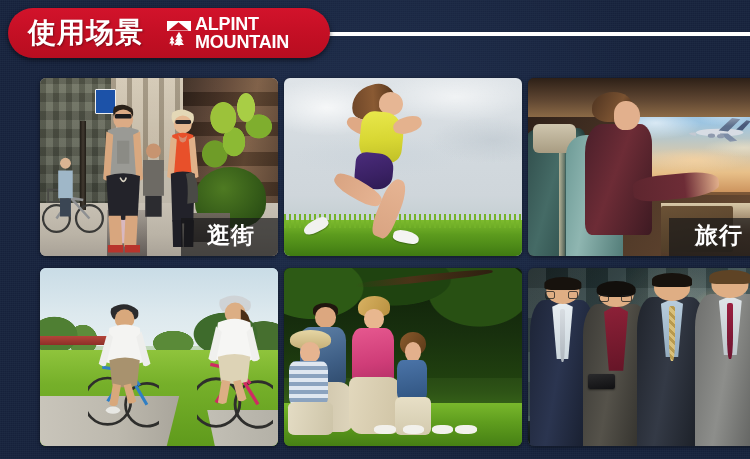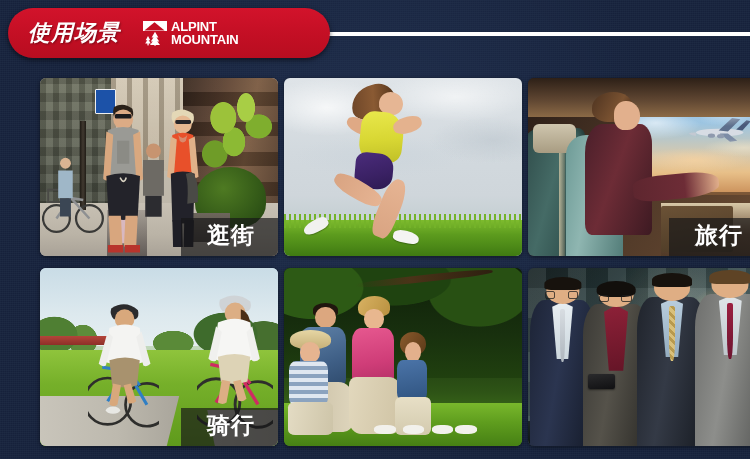--- a/index.html
+++ b/index.html
@@ -46,44 +46,43 @@
     background: linear-gradient(180deg, #d2132b 0%, #c30f24 55%, #b80d20 100%);
     border-radius: 25px;
     box-shadow: 0 2px 5px rgba(0,0,0,0.55);
     display: flex;
     align-items: center;
     z-index: 3;
   }
   .banner-title {
     margin-left: 20px;
     color: #ffffff;
-    font-size: 22px;
+    font-size: 28px;
     font-weight: bold;
-    font-style: italic;
     letter-spacing: 1px;
     line-height: 1;
     text-shadow: 1px 1px 2px rgba(0,0,0,0.35);
     white-space: nowrap;
   }
   .logo {
     margin-left: 22px;
     display: flex;
     align-items: center;
   }
   .logo-mark {
     width: 26px; height: 26px;
     flex: 0 0 26px;
     margin-right: 3px;
   }
   .logo-text {
     display: flex;
     flex-direction: column;
     justify-content: center;
     color: #ffffff;
-    font-size: 13px;
+    font-size: 18px;
     font-weight: bold;
     letter-spacing: -0.2px;
     line-height: 1.02;
   }
   .logo-text span { white-space: nowrap; display: block; }
 
   
   #grid {
     position: absolute;
     left: 12px;
@@ -676,21 +675,20 @@
           <circle cx="40" cy="28" r="11" fill="#dcae84"></circle>
           <path d="M46 24 q12 4 10 26 l-10 2 z" fill="#4a2f18"></path>
           <path d="M22 38 q18 -8 34 0 l5 38 q-22 8 -44 0 z" fill="#f6f6f4"></path>
           <path d="M20 42 l-8 34 q4 4 8 2 l6 -30 z" fill="#f0f0ee"></path>
           <path d="M58 42 l8 34 q-4 4 -8 2 l-6 -30 z" fill="#f0f0ee"></path>
           <path d="M22 74 q18 -6 34 0 l-3 26 q-14 5 -28 0 z" fill="#ddd3b6"></path>
           <path d="M26 98 l-4 24 q5 3 9 0 l4 -22 z" fill="#dcae84"></path>
           <path d="M46 98 l6 20 q-4 4 -9 2 l-5 -20 z" fill="#dcae84"></path>
         </svg>
       </div>
-      <div class="tile-label">骑行</div>
     </div>
 
     <div class="tile">
       <div class="photo p-picnic">
         <div class="canopy"></div>
         <div class="branch"></div>
         <div class="lawn"></div>
 
         <div class="fig dad">
           <div class="hair"></div>

